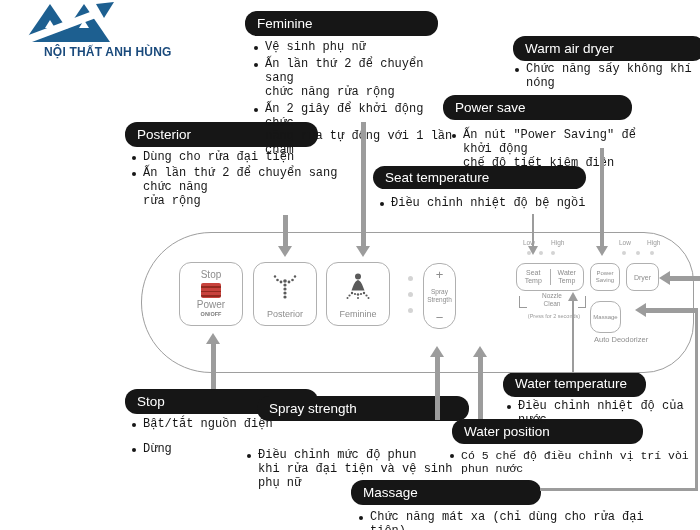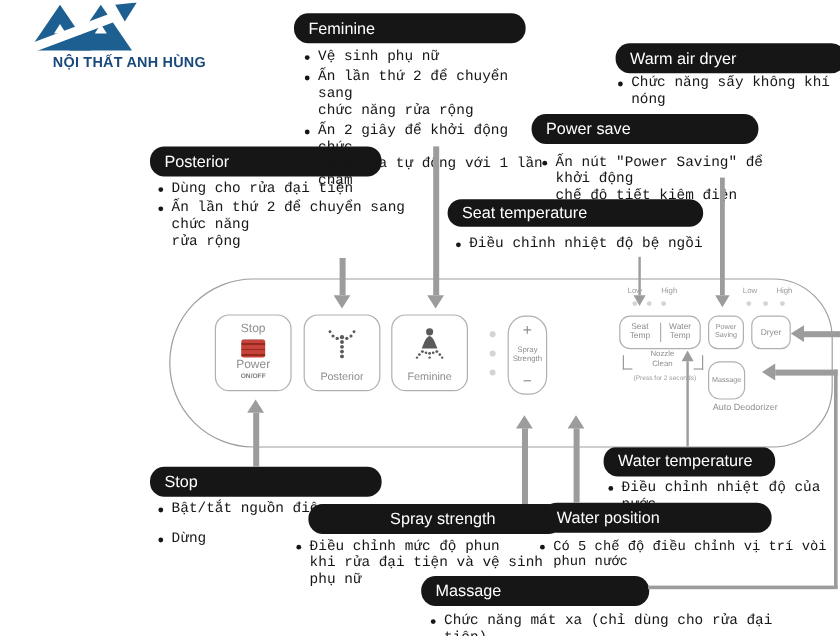--- a/index.html
+++ b/index.html
@@ -13,21 +13,21 @@
 
   
   .pill{position:absolute;height:25px;line-height:25px;border-radius:12px;background:#161616;
         color:#fff;font-size:13.5px;padding-left:12px;box-sizing:border-box;}
   #co-feminine{left:245px;top:11px;width:193px;}
   #co-warm{left:513px;top:36px;width:192px;}
   #co-powersave{left:443px;top:95px;width:189px;}
   #co-posterior{left:125px;top:122px;width:193px;}
   #co-seattemp{left:373px;top:166px;width:213px;height:23px;line-height:23px;}
   #co-stop{left:125px;top:389px;width:193px;}
-  #co-spray{left:257px;top:420px;width:212px;text-align:center;}
+  #co-spray{left:257px;top:396px;width:212px;}
   #co-nozzlepos{left:452px;top:419px;width:191px;}
   #co-watertemp{left:503px;top:372px;width:143px;height:25px;line-height:23px;}
   #co-massage{left:351px;top:480px;width:190px;}
 
   
   .bl{position:absolute;list-style:none;margin:0;padding:0;font-size:12px;line-height:1.16;font-family:Liberation Mono, monospace;}
   .bl li{position:relative;padding-left:13px;margin-bottom:3px;white-space:pre-line;}
   .bl li::before{content:"";position:absolute;left:2px;top:5px;width:4px;height:4px;border-radius:50%;background:#161616;}
   #bl-feminine{left:252px;top:41px;width:205px;}
   #bl-warm{left:513px;top:63px;width:195px;}

